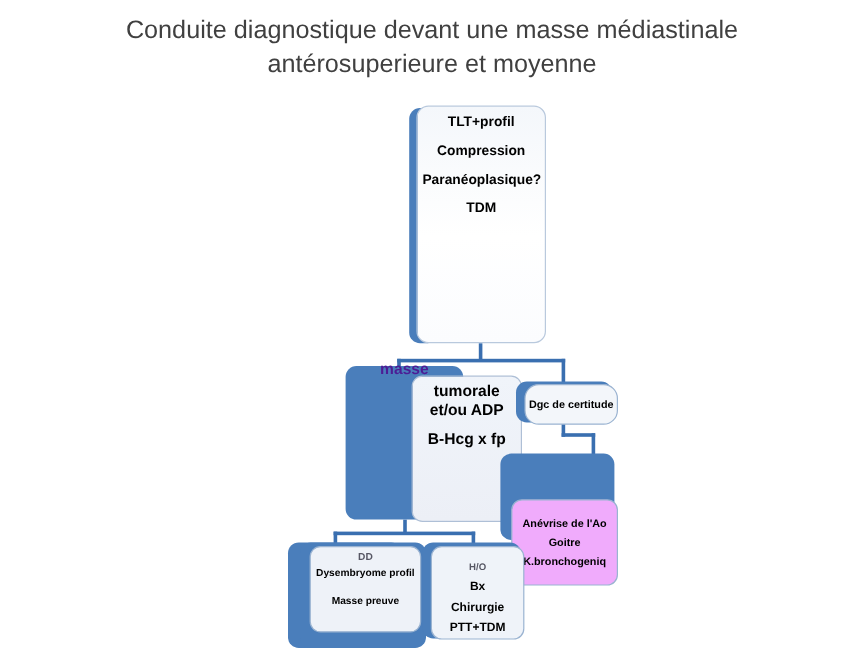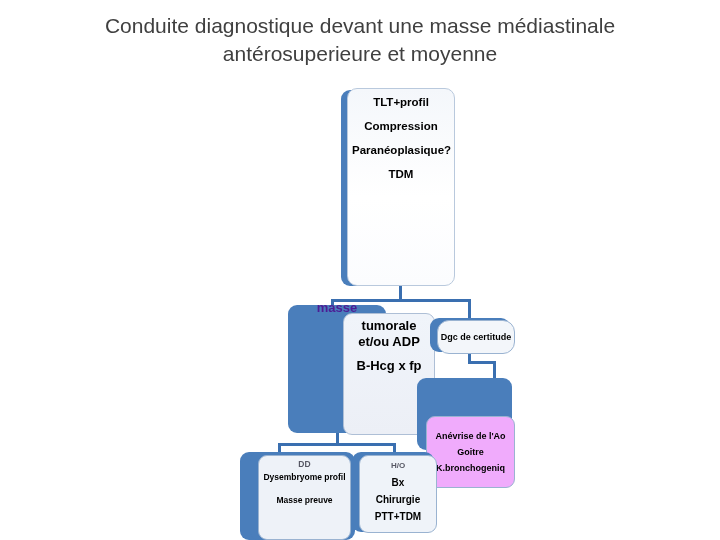--- a/index.html
+++ b/index.html
@@ -91,32 +91,32 @@
 
   
   #av-plate  { left: 417px; top: 378px; width: 95px; height: 72px; }
   #av-panel  { left: 426px; top: 384px; width: 89px; height: 72px;
                font-size: 9px; line-height: 16px; font-weight: bold;
                background: #f0abfc; border: 1px solid #9ab3d1; margin-top: 32px; }
 
   
   #dd-plate-a { left: 240px; top: 452px; width: 95px; height: 88px; }
   #dd-plate-b { left: 250px; top: 452px; width: 105px; height: 88px; }
-  #dd-panel   { left: 258px; top: 455px; width: 93px; height: 85px;
+  #dd-panel   { left: 258px; top: 455px; width: 93px; height: 72px;
                 font-size: 8.5px; line-height: 13px; font-weight: bold;
                 background: #eef2f8; border: 1px solid #9ab3d1;
                 justify-content: flex-start; padding-top: 2px; }
   #dd-panel .gap { height: 5px; }
 
   
   #bx-plate  { left: 352px; top: 452px; width: 82px; height: 80px; }
   #bx-panel  { left: 359px; top: 455px; width: 78px; height: 78px;
                font-size: 10px; line-height: 17px; font-weight: bold;
                background: #eff3f9; border: 1px solid #9ab3d1;
-               justify-content: flex-start; padding-top: 1px; }
+               justify-content: flex-end; padding-top: 1px; }
 
   .faint { color: #3c3c4a; opacity: .85; }
 </style>
 </head>
 <body>
 
 <div id="title">Conduite diagnostique devant une masse médiastinale antérosuperieure et moyenne</div>
 
 <div class="conn" style="left:399px; top:286px; width:3px; height:15px;"></div>
 

